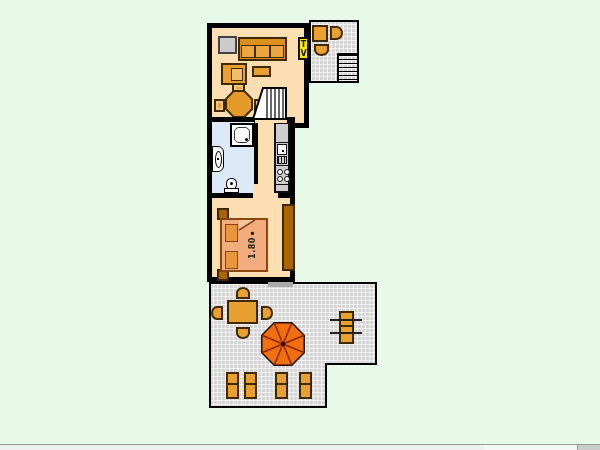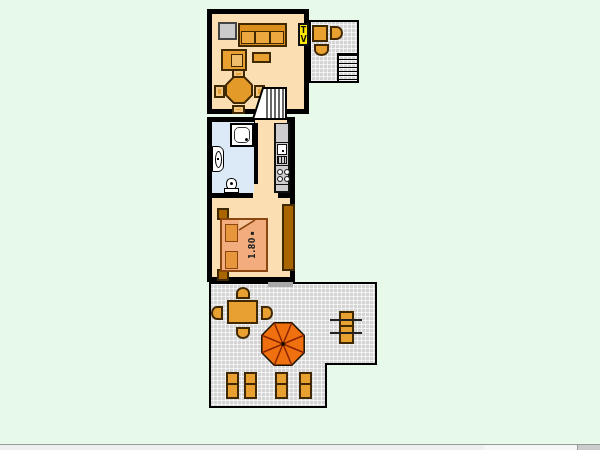--- a/index.html
+++ b/index.html
@@ -47,21 +47,21 @@
   .seat { flex:1; background:#ECA83E; border:1px solid #402800; }
   .counter-line { position:absolute; left:0; right:0; height:1px; background:#111; }
   .burner { position:absolute; width:6px; height:6px; border-radius:50%; background:#fff; border:1px solid #111; }
   .scroll-seg { position:absolute; top:0; height:100%; }
 </style>
 </head>
 <body>
 
 <div class="abs" style="left:0;top:0;width:600px;height:450px;">
 
-  <div class="room" style="left:207px;top:9px;width:102px;height:105px;">
+  <div class="room" style="left:207px;top:23px;width:102px;height:105px;">
 
     <div class="abs" style="left:6px;top:8px;width:19px;height:18px;background:#CBCBCB;border:2px solid #444;"></div>
 
     <div class="abs" style="left:26px;top:9px;width:49px;height:24px;background:#DD8F1E;border:2px solid #402800;">
       <div class="abs" style="left:1px;top:6px;width:43px;height:13px;display:flex;">
         <div class="seat"></div>
         <div class="seat"></div>
         <div class="seat"></div>
       </div>
     </div>

